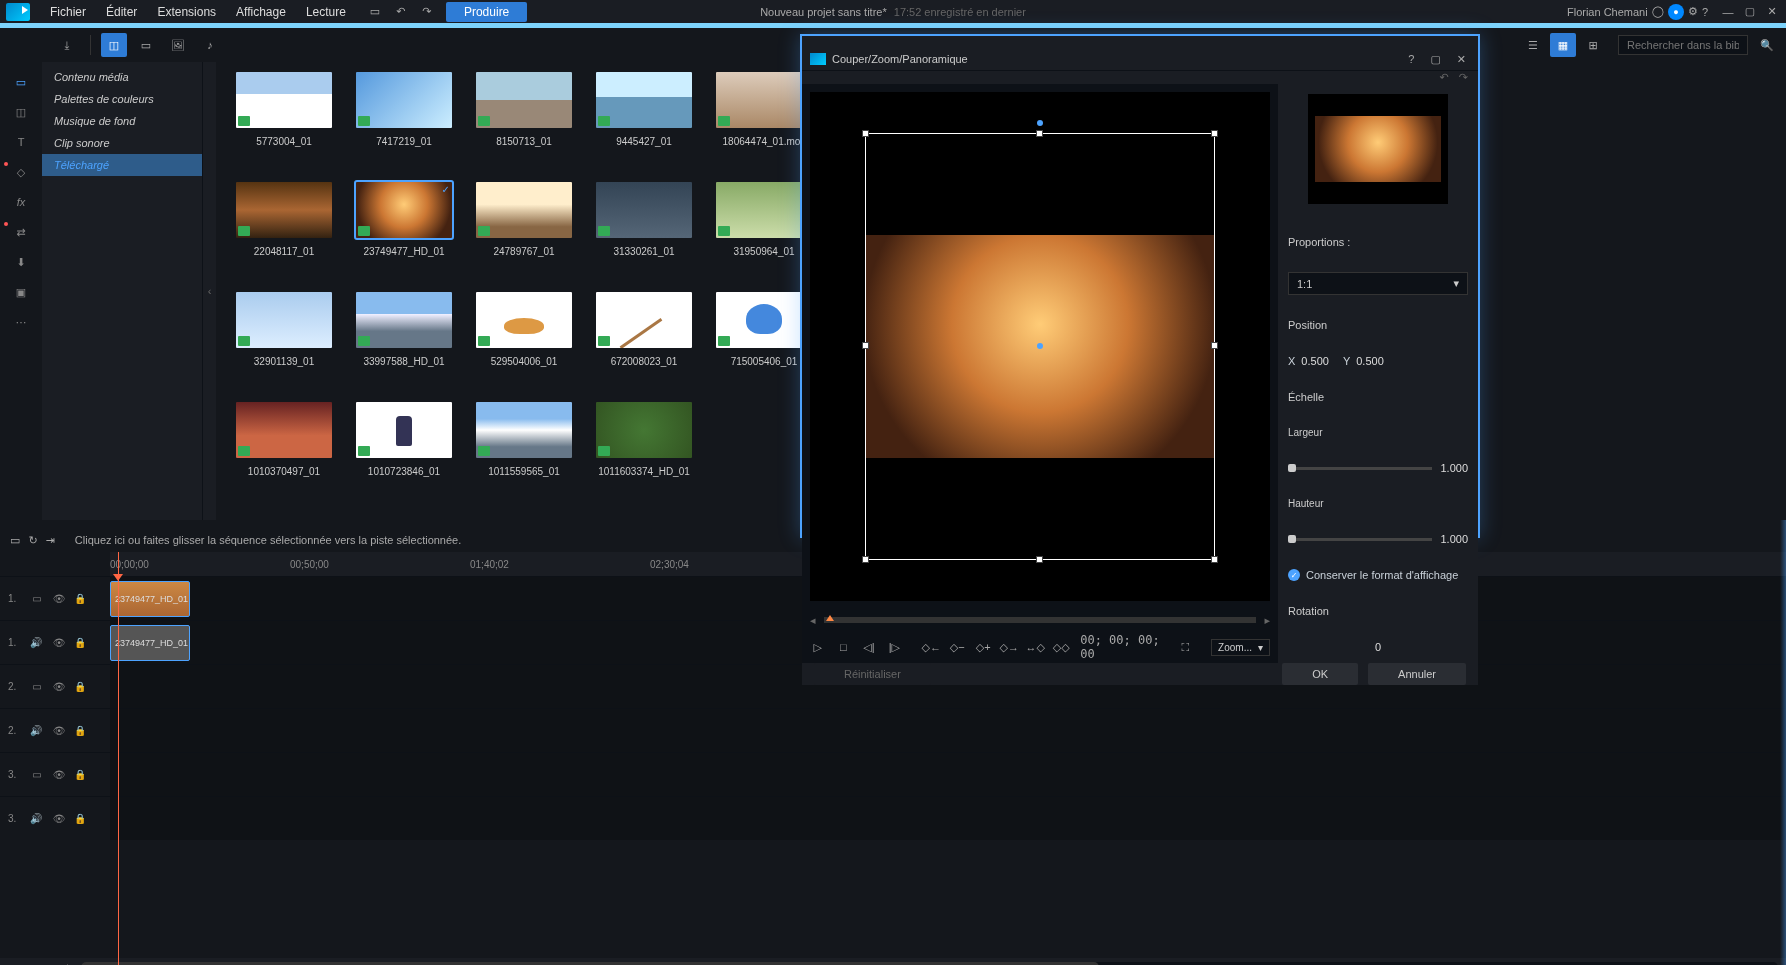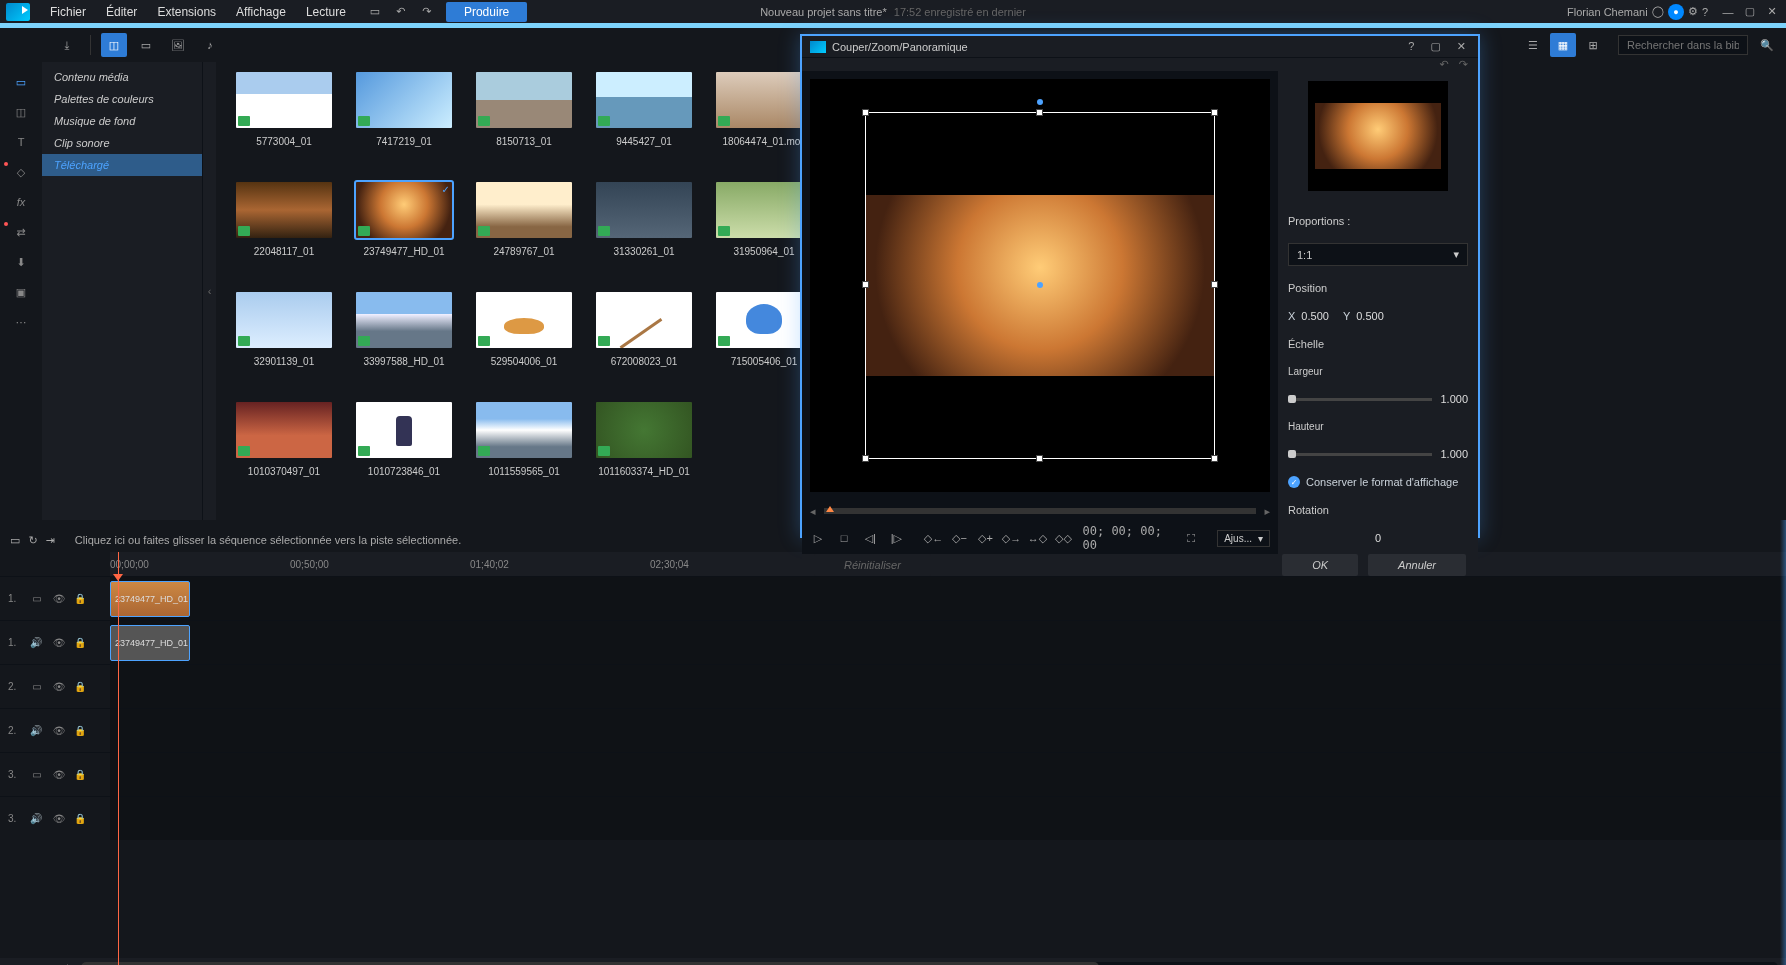--- a/index.html
+++ b/index.html
@@ -100,21 +100,21 @@
 .clip.audio { background: #555; }
 .clip.sel { border-color: #4da3ff; }
 
 .tl-bottom { position: absolute; bottom: 0; left: 0; right: 0; height: 18px; background: #1a1d23; display: flex; align-items: center; padding: 0 8px; gap: 10px; }
 .zoom-ctl { display: flex; gap: 6px; align-items: center; color: #888; }
 .hscroll { flex: 1; height: 10px; background: #0d1117; border-radius: 5px; position: relative; }
 .hscroll-thumb { position: absolute; left: 0; width: 60%; height: 100%; background: #333; border-radius: 5px; }
 
 
 .dialog { position: absolute; top: 34px; left: 800px; width: 680px; height: 504px; background: #1e2228; border: 2px solid #4da3ff; box-shadow: 0 0 20px rgba(77,163,255,0.3); display: flex; flex-direction: column; z-index: 100; }
-.dlg-title { height: 24px; background: #1a1d23; display: flex; align-items: flex-end; padding: 4px 8px; color: #ccc; }
+.dlg-title { height: 24px; background: #1a1d23; display: flex; align-items: flex-start; padding: 17px 8px; color: #ccc; }
 .dlg-logo { width: 16px; height: 12px; background: linear-gradient(135deg, #0088cc, #00ccff); margin-right: 6px; }
 .dlg-title-txt { flex: 1; }
 .dlg-close { display: flex; gap: 8px; color: #aaa; }
 .dlg-close span { cursor: pointer; padding: 0 4px; }
 .dlg-toolbar { height: 26px; background: #1a1d23; display: flex; align-items: center; justify-content: flex-end; padding: 0 10px; gap: 10px; color: #666; border-top: 1px solid #0d1117; }
 .dlg-body { flex: 1; display: flex; }
 .preview-pane { flex: 1; background: #0d1117; display: flex; flex-direction: column; position: relative; }
 .preview-canvas { flex: 1; position: relative; margin: 8px; background: #000; }
 .preview-img { position: absolute; left: 12%; top: 28%; width: 76%; height: 44%; background: radial-gradient(circle at 50% 40%, #ffcc77, #cc7733 40%, #442211 80%); }
 .crop-frame { position: absolute; border: 1px solid #fff; left: 12%; top: 8%; width: 76%; height: 84%; }
@@ -128,37 +128,37 @@
 .scrub-row { height: 22px; display: flex; align-items: center; padding: 0 8px; color: #666; }
 .scrub { flex: 1; height: 6px; background: #333; margin: 0 8px; position: relative; }
 .scrub-mark { position: absolute; left: 2px; top: -2px; width: 0; height: 0; border-left: 4px solid transparent; border-right: 4px solid transparent; border-bottom: 6px solid #ff8844; }
 
 .play-row { height: 32px; display: flex; align-items: center; padding: 0 8px; gap: 10px; color: #aaa; }
 .pctl { width: 18px; height: 18px; display: flex; align-items: center; justify-content: center; cursor: pointer; }
 .kf-group { display: flex; gap: 8px; margin-left: 10px; }
 .tc { margin-left: auto; font-family: monospace; font-size: 12px; }
 .fit-sel { background: #0d1117; border: 1px solid #333; padding: 2px 6px; color: #ccc; font-size: 10px; margin-left: 8px; display: flex; align-items: center; gap: 6px; }
 
-.props-pane { width: 200px; background: #1a1d23; padding: 10px; display: flex; flex-direction: column; gap: 16px; }
+.props-pane { width: 200px; background: #1a1d23; padding: 10px; display: flex; flex-direction: column; gap: 24px; }
 .mini-thumb { width: 140px; height: 110px; background: #000; margin: 0 auto 8px; display: flex; align-items: center; justify-content: center; }
 .mini-thumb-inner { width: 90%; height: 60%; background: radial-gradient(circle at 50% 40%, #ffcc77, #cc7733 40%, #442211 80%); }
 .prop-label { color: #ccc; font-size: 11px; }
 .prop-select { background: #0d1117; border: 1px solid #333; padding: 4px 8px; color: #ccc; display: flex; justify-content: space-between; align-items: center; cursor: pointer; }
 .prop-row { display: flex; gap: 14px; }
 .prop-field { display: flex; gap: 6px; align-items: center; }
 .prop-val { color: #ddd; }
 .slider-row { display: flex; align-items: center; gap: 8px; }
 .slider { flex: 1; height: 3px; background: #444; position: relative; }
 .slider-thumb { position: absolute; left: 0; top: -3px; width: 8px; height: 8px; background: #ccc; border-radius: 2px; }
 .chk-row { display: flex; align-items: center; gap: 6px; }
 .chk { width: 12px; height: 12px; background: #4da3ff; border-radius: 50%; display: flex; align-items: center; justify-content: center; font-size: 8px; color: #fff; }
 .rot-val { text-align: center; color: #ddd; }
 
 .dlg-footer { height: 36px; background: #1a1d23; display: flex; align-items: center; justify-content: flex-end; padding: 0 12px; gap: 10px; }
-.dlg-btn { padding: 5px 30px; background: #2a2d33; color: #ccc; cursor: pointer; font-size: 11px; border-radius: 2px; font-style: italic; }
+.dlg-btn { padding: 5px 30px; background: #2a2d33; color: #ccc; cursor: pointer; font-size: 11px; border-radius: 2px; }
 .dlg-btn.disabled { color: #666; background: #1a1d23; margin-right: auto; }
 
 
 .right-edge { position: absolute; right: 0; top: 520px; bottom: 0; width: 6px; background: linear-gradient(to left, rgba(77,163,255,0.4), transparent); z-index: 50; }
 </style>
 </head>
 <body>
 
 <div class="menubar">
   <div class="app-logo"></div>
@@ -489,21 +489,21 @@
           <div class="pctl">◇←</div>
           <div class="pctl">◇−</div>
           <div class="pctl">◇+</div>
           <div class="pctl">◇→</div>
           <div class="pctl">↔◇</div>
           <div class="pctl">◇◇</div>
         </div>
         <div class="tc">00; 00; 00; 00</div>
         <div class="pctl">⛶</div>
         <div class="fit-sel">
-            <span>Ajus...</span>
+            <span>Zoom...</span>
             <span>▾</span>
           </div>
       </div>
     </div>
 
     <div class="props-pane">
       <div class="mini-thumb">
           <div class="mini-thumb-inner"></div>
         </div>
       <div class="prop-label">Proportions :</div>

